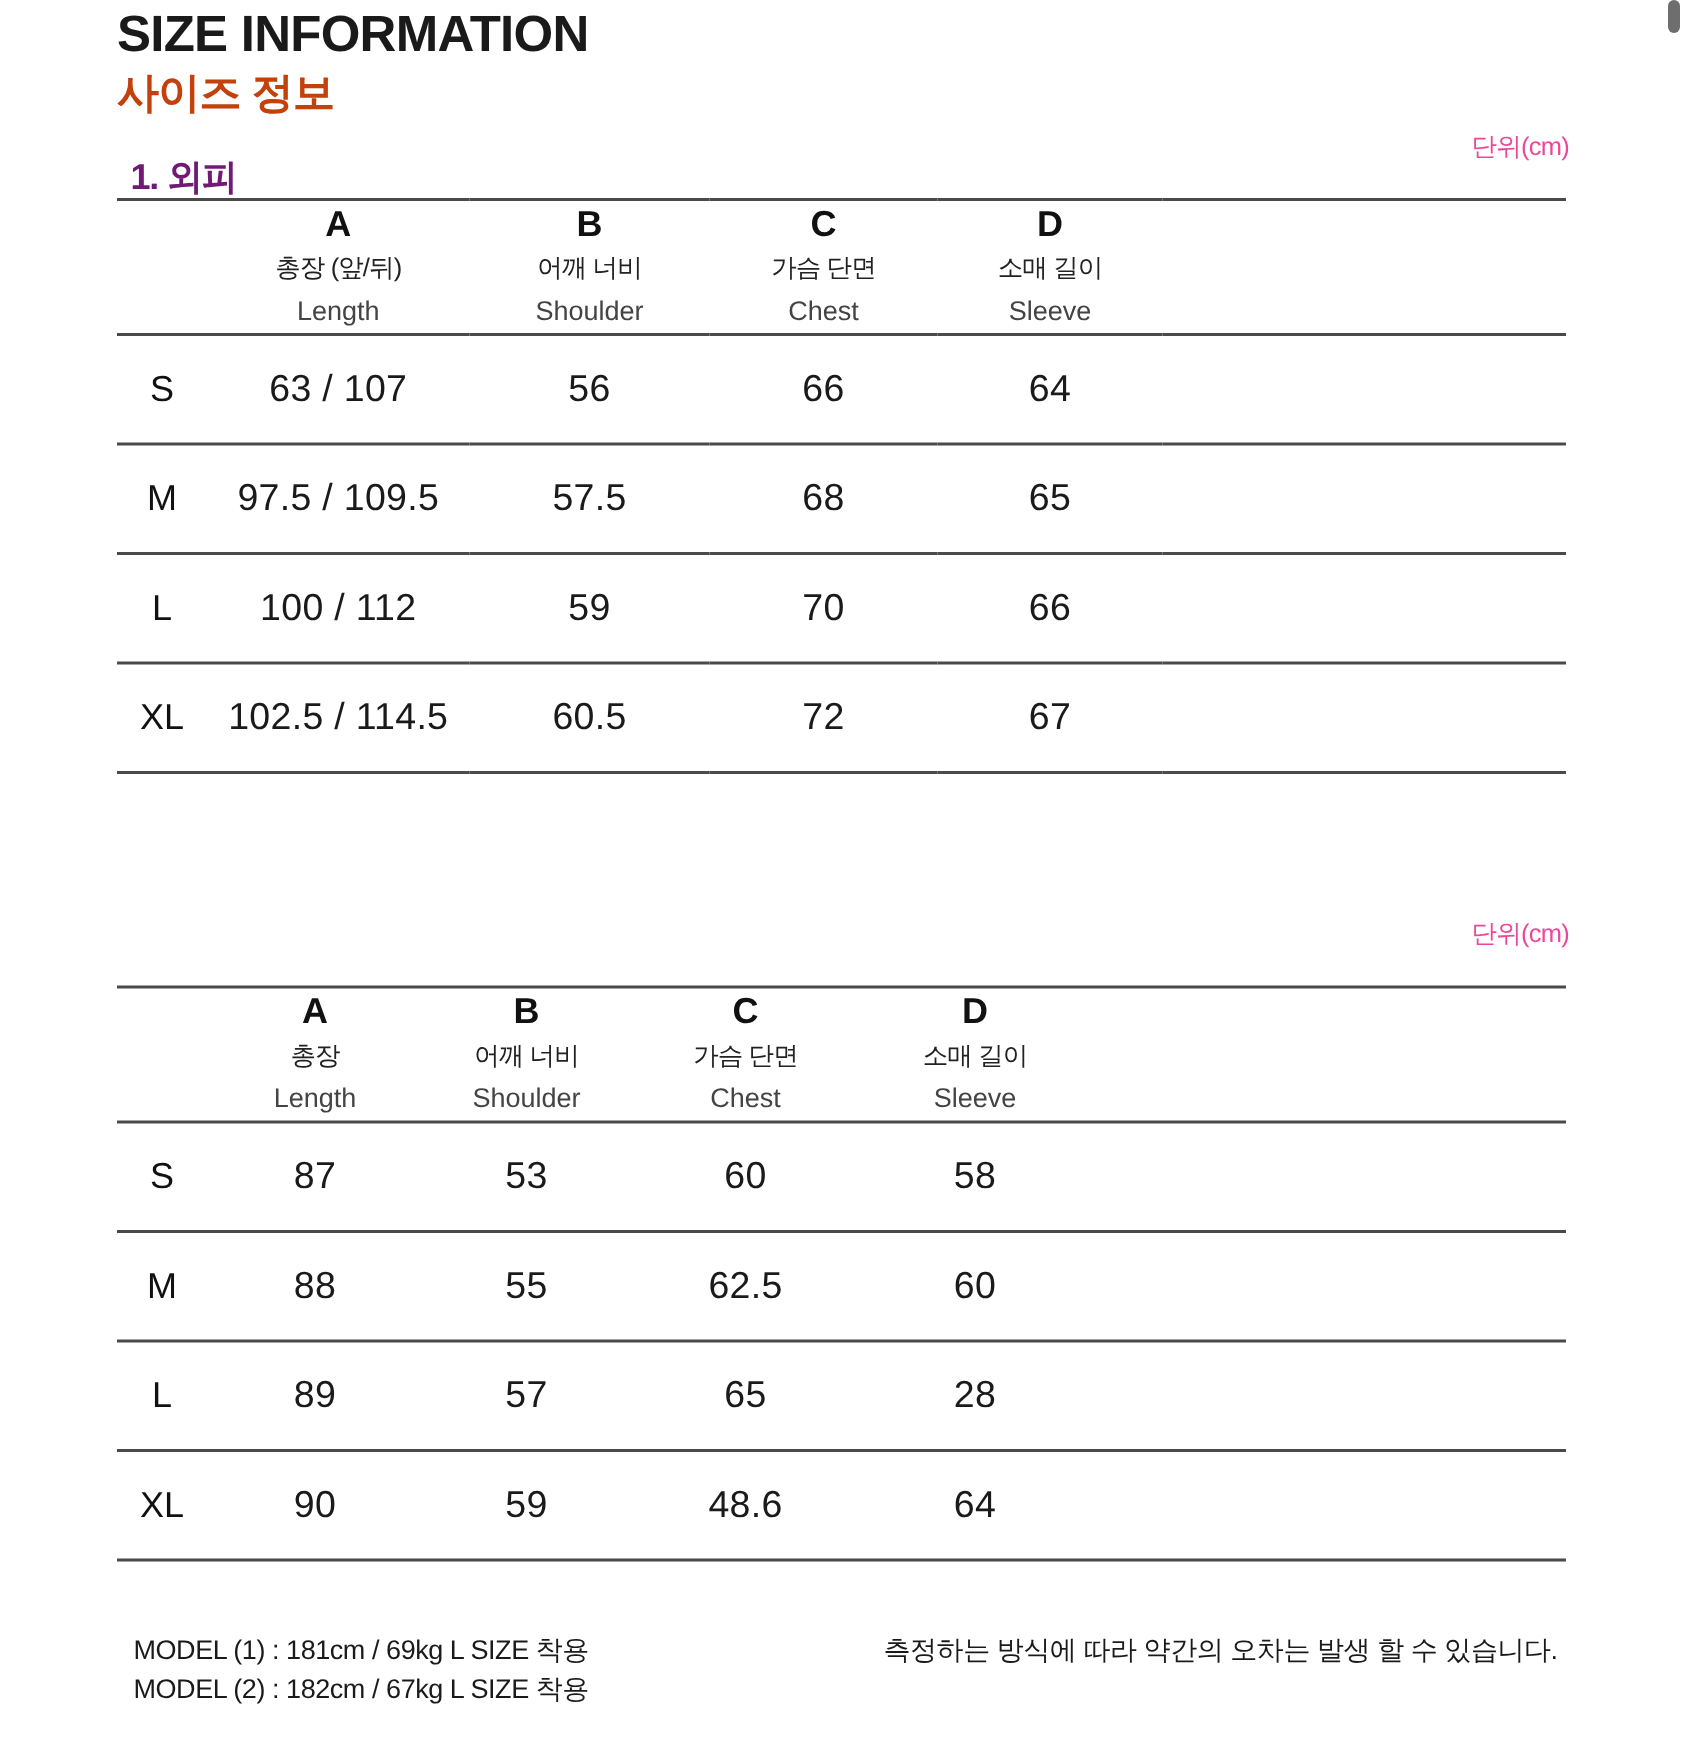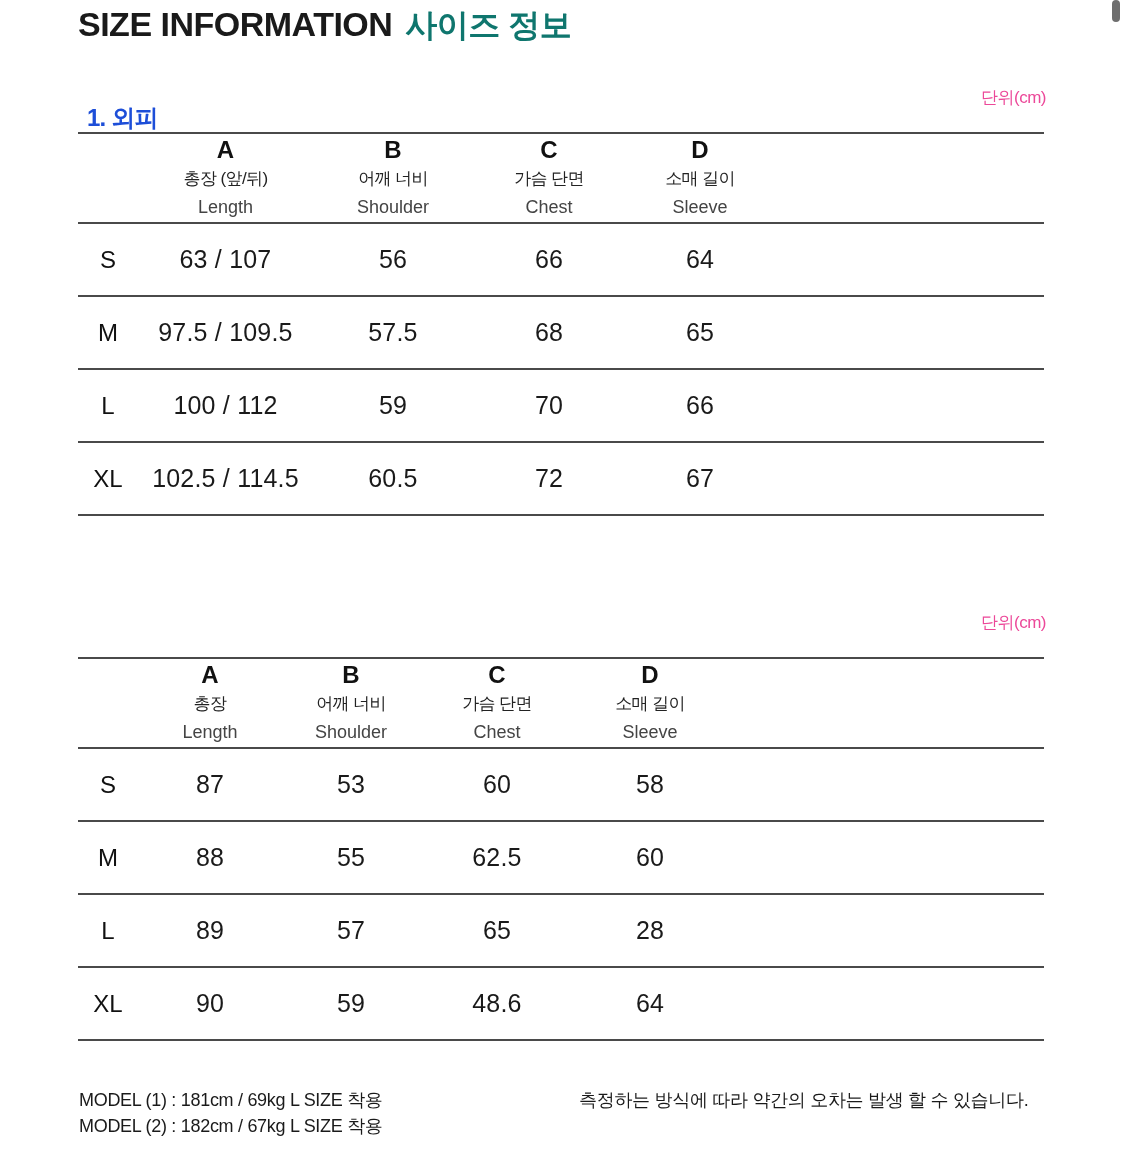--- a/index.html
+++ b/index.html
@@ -36,54 +36,54 @@
     border-radius: 4px;
   }
 
   
   .page-title {
     position: absolute;
     left: 78px;
     top: 4px;
     display: flex;
     align-items: baseline;
-    gap: 13px;
-    white-space: nowrap;
+    white-space: nowrap;
+    flex-direction: column;
   }
   .page-title .main {
     font-size: 34px;
     font-weight: bold;
     letter-spacing: -0.5px;
     color: #1a1a1a;
   }
   .page-title .sub {
-    font-size: 32px;
+    font-size: 28px;
     font-weight: bold;
-    color: #0f766e;
+    color: #c2410c;
     letter-spacing: -0.5px;
   }
 
   
   .section {
     position: absolute;
     left: 0;
     width: 1125px;
   }
   .section-head {
     position: relative;
     height: 46px;
   }
   .section-title {
     position: absolute;
     left: 87px;
     top: 16px;
     font-size: 24px;
     font-weight: bold;
     letter-spacing: -0.8px;
-    color: #1d4ed8;
+    color: #701a75;
     white-space: nowrap;
   }
   .unit-label {
     position: absolute;
     right: 79px;
     top: 0px;
     font-size: 17px;
     font-weight: normal;
     color: #ec4899;
     letter-spacing: -0.5px;
@@ -160,21 +160,21 @@
   .t2 .c-size   { width: 60px; }
   .t2 .c-a      { width: 144px; }
   .t2 .c-b      { width: 138px; }
   .t2 .c-c      { width: 154px; }
   .t2 .c-d      { width: 152px; }
   .t2 .c-pad    { width: 318px; }
 
   
   .footer {
     position: absolute;
-    left: 0;
+    left: 10px;
     top: 1086px;
     width: 976px;
     height: 74px;
   }
   .footer-models {
     position: absolute;
     left: 79px;
     top: 2px;
     font-size: 18px;
     line-height: 1.42;

